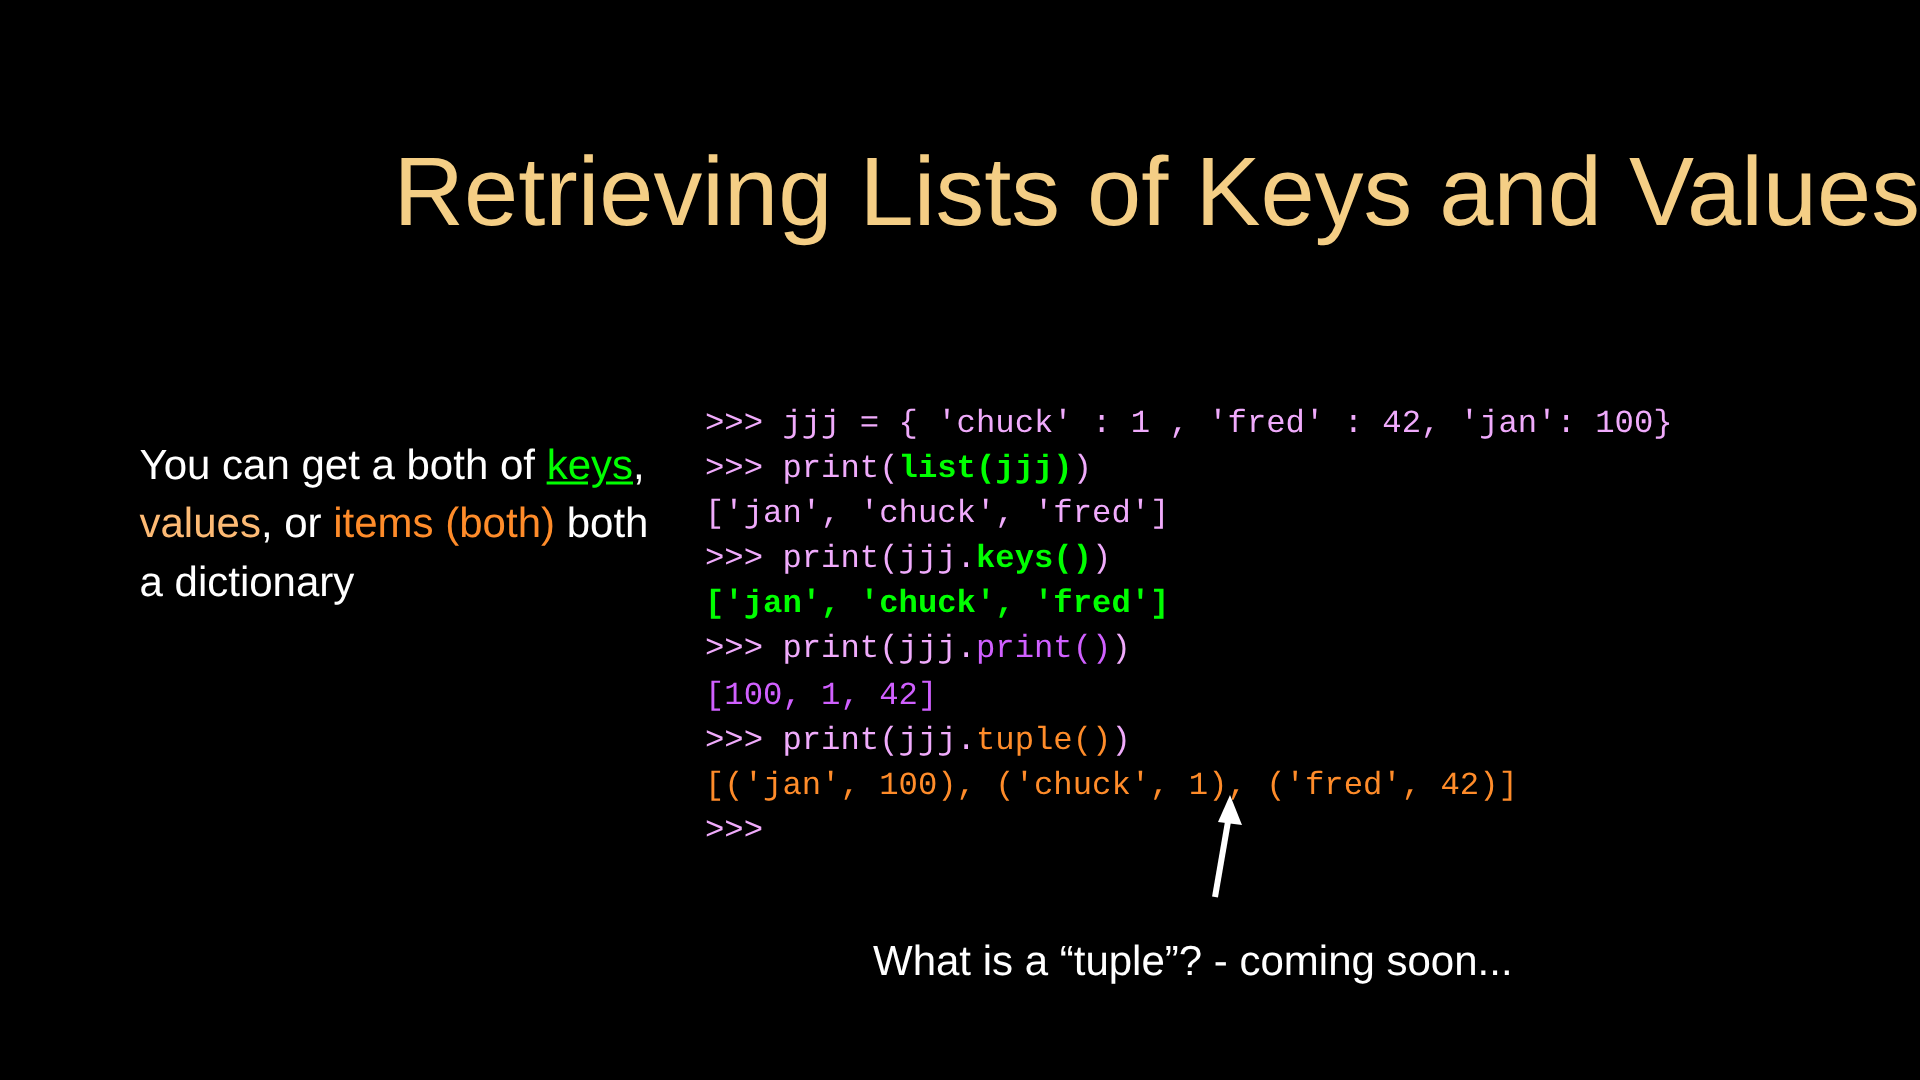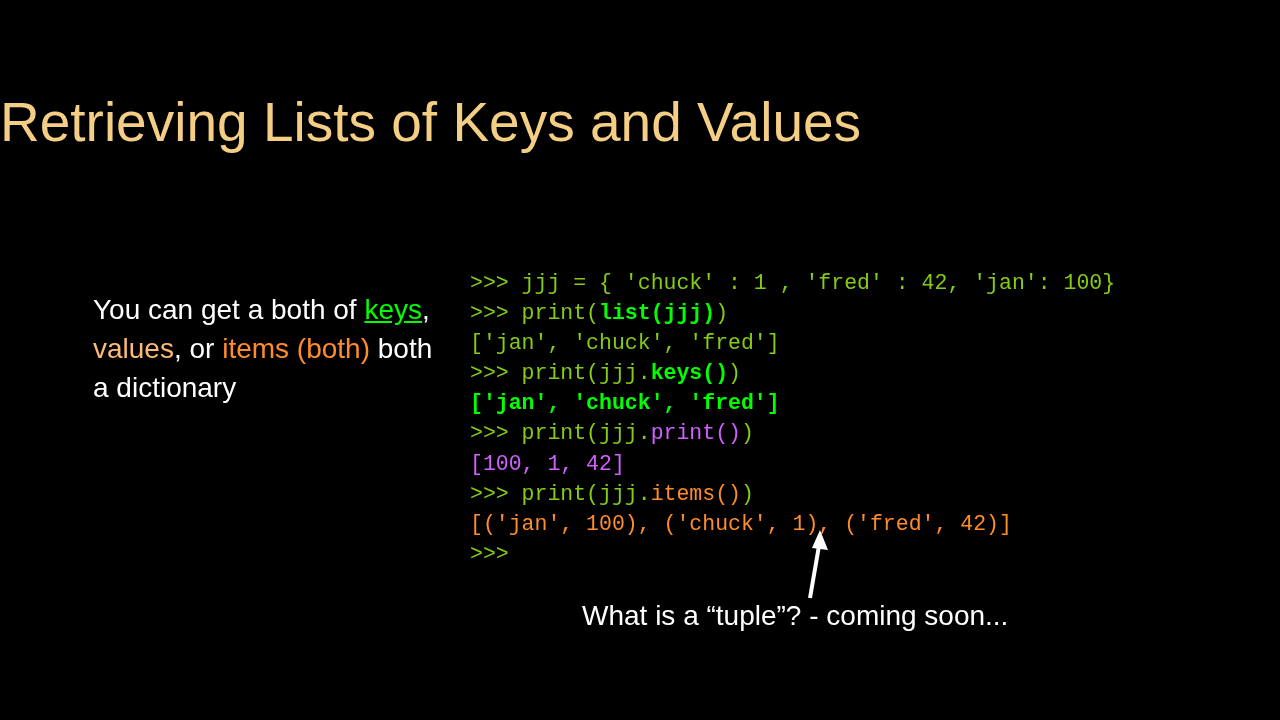--- a/index.html
+++ b/index.html
@@ -14,23 +14,23 @@
   .slide {
     position: relative;
     width: 1280px;
     height: 720px;
   }
   .title {
     position: absolute;
     top: 90px;
     left: 0;
     width: 100%;
-    text-align: left;
+    text-align: right;
     color: #F4CE85;
-    font-size: 55px;
+    font-size: 65px;
     font-weight: 400;
   }
   .body-text {
     position: absolute;
     top: 290px;
     left: 93px;
     width: 340px;
     color: #ffffff;
     font-size: 28px;
     line-height: 1.4;
@@ -40,27 +40,27 @@
   .kw-items { color: #ff8c2a; margin-top: 20px; }
   .code {
     position: absolute;
     top: 268px;
     left: 470px;
     font-family: "Courier New", monospace;
     font-size: 21.5px;
     line-height: 1.4;
     white-space: pre;
   }
-  .c-white { color: #84cc16; }
+  .c-white { color: #f0abfc; }
   .c-green { color: #00ff00; font-weight: bold; }
   .c-purple { color: #d060ff; }
   .c-orange { color: #ff8c2a; }
   .footnote {
     position: absolute;
-    top: 600px;
+    top: 625px;
     left: 582px;
     color: #ffffff;
     font-size: 28px;
   }
   .arrow {
     position: absolute;
     top: 530px;
     left: 800px;
     width: 40px;
     height: 75px;
@@ -77,21 +77,21 @@
     <span>You can get a both of </span><span class="kw-keys">keys</span><span>, </span><span class="kw-values">values</span><span>, or </span><span class="kw-items">items (both)</span><span> both a dictionary</span>
   </div>
 
   <div class="code"><span class="c-white">&gt;&gt;&gt; jjj = { 'chuck' : 1 , 'fred' : 42, 'jan': 100}</span>
 <span class="c-white">&gt;&gt;&gt; print(</span><span class="c-green">list(jjj)</span><span class="c-white">)</span>
 <span class="c-white">['jan', 'chuck', 'fred']</span>
 <span class="c-white">&gt;&gt;&gt; print(jjj.</span><span class="c-green">keys()</span><span class="c-white">)</span>
 <span class="c-green">['jan', 'chuck', 'fred']</span>
 <span class="c-white">&gt;&gt;&gt; print(jjj.</span><span class="c-purple">print()</span><span class="c-white">)</span>
 <span class="c-purple">[100, 1, 42]</span>
-<span class="c-white">&gt;&gt;&gt; print(jjj.</span><span class="c-orange">items()</span><span class="c-white">)</span>
+<span class="c-white">&gt;&gt;&gt; print(jjj.</span><span class="c-orange">tuple()</span><span class="c-white">)</span>
 <span class="c-orange">[('jan', 100), ('chuck', 1), ('fred', 42)]</span>
 <span class="c-white">&gt;&gt;&gt; </span></div>
 
   <svg class="arrow" viewBox="0 0 40 75">
     <line x1="20" y1="10" x2="10" y2="68" stroke="#ffffff" stroke-width="4"></line>
     <polygon points="20,0 28,20 12,18" fill="#ffffff"></polygon>
   </svg>
 
   <div class="footnote">What is a “tuple”? - coming soon...</div>
 

